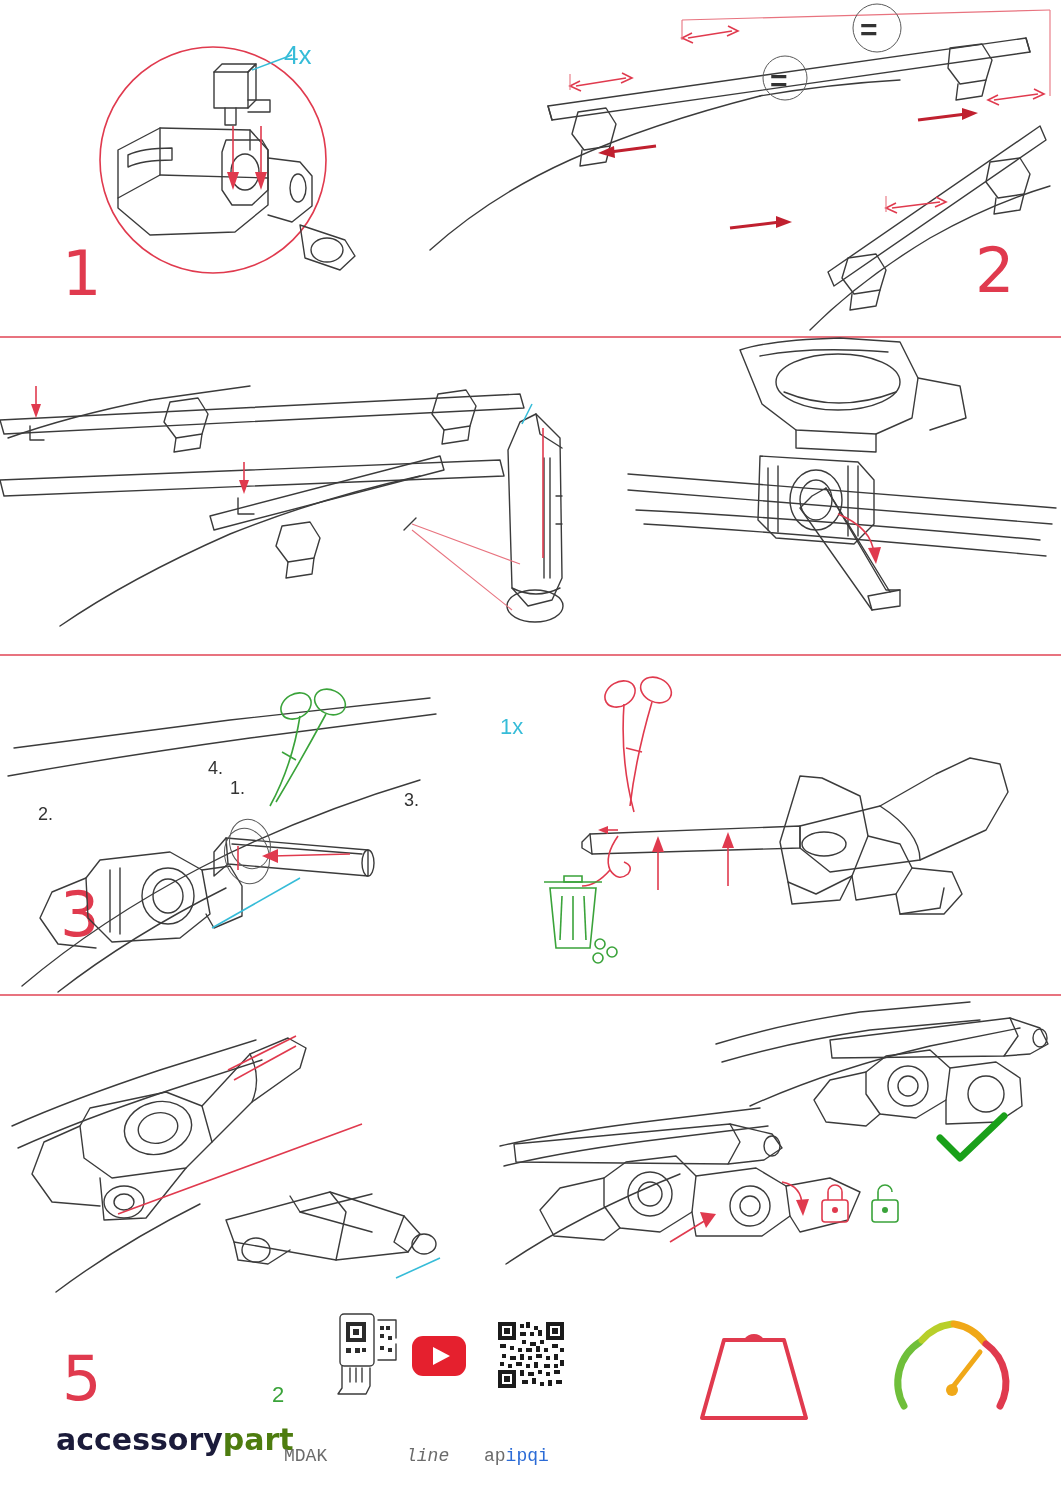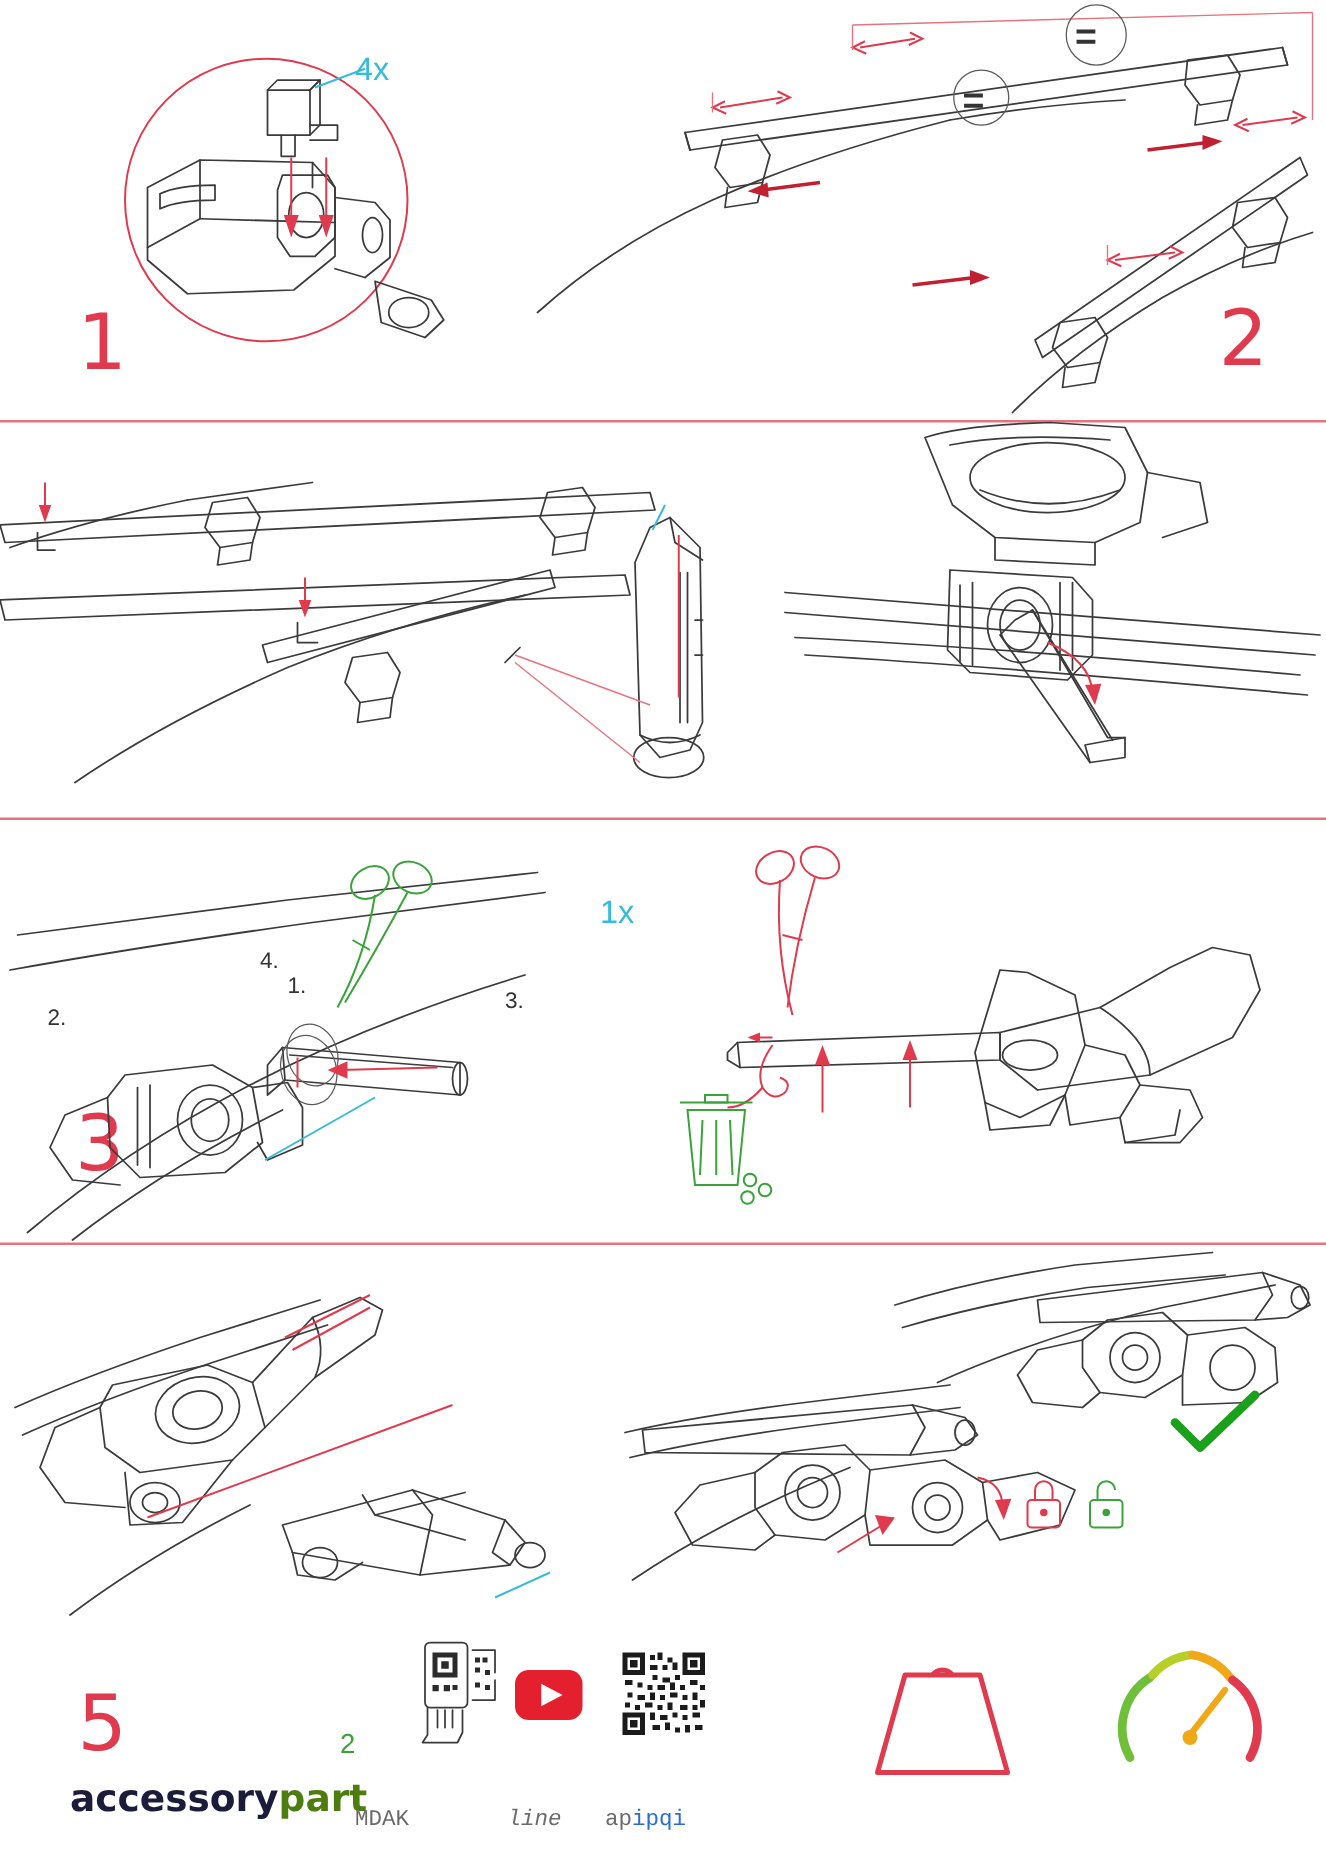--- a/index.html
+++ b/index.html
@@ -248,21 +248,21 @@
         <path class="ln" d="M30 88 L30 102 L44 102"></path>
         <path class="rd" d="M244 124 L244 146" stroke-width="2.5"></path>
         <path fill="#e03a4e" d="M239 142 L244 156 L249 142 Z"></path>
         <path class="ln" d="M238 160 L238 176 L254 176"></path>
       </g>
     </svg>
     <div class="label lbl-dark" style="left:230px;top:440px;font-size:18px;">1.</div>
     <div class="label lbl-dark" style="left:38px;top:466px;font-size:18px;">2.</div>
     <div class="label lbl-dark" style="left:404px;top:452px;font-size:18px;">3.</div>
     <div class="label lbl-dark" style="left:208px;top:420px;font-size:18px;">4.</div>
-    <div class="label lbl-cyan" style="left:480px;top:376px;font-size:26px;">1x</div>
+    <div class="label lbl-cyan" style="left:500px;top:376px;font-size:22px;">1x</div>
     <div class="stepnum" style="left:60px;top:546px;">3</div>
   </div>
 
   <div class="panel" style="left:600px;top:338px;width:461px;height:316px;">
     <svg width="461" height="316" viewBox="0 0 461 316">
 
       <g class="ln">
         <path d="M28 136 L456 170"></path>
         <path d="M28 152 L452 186"></path>
         <path d="M36 172 Q200 180 440 202"></path>

